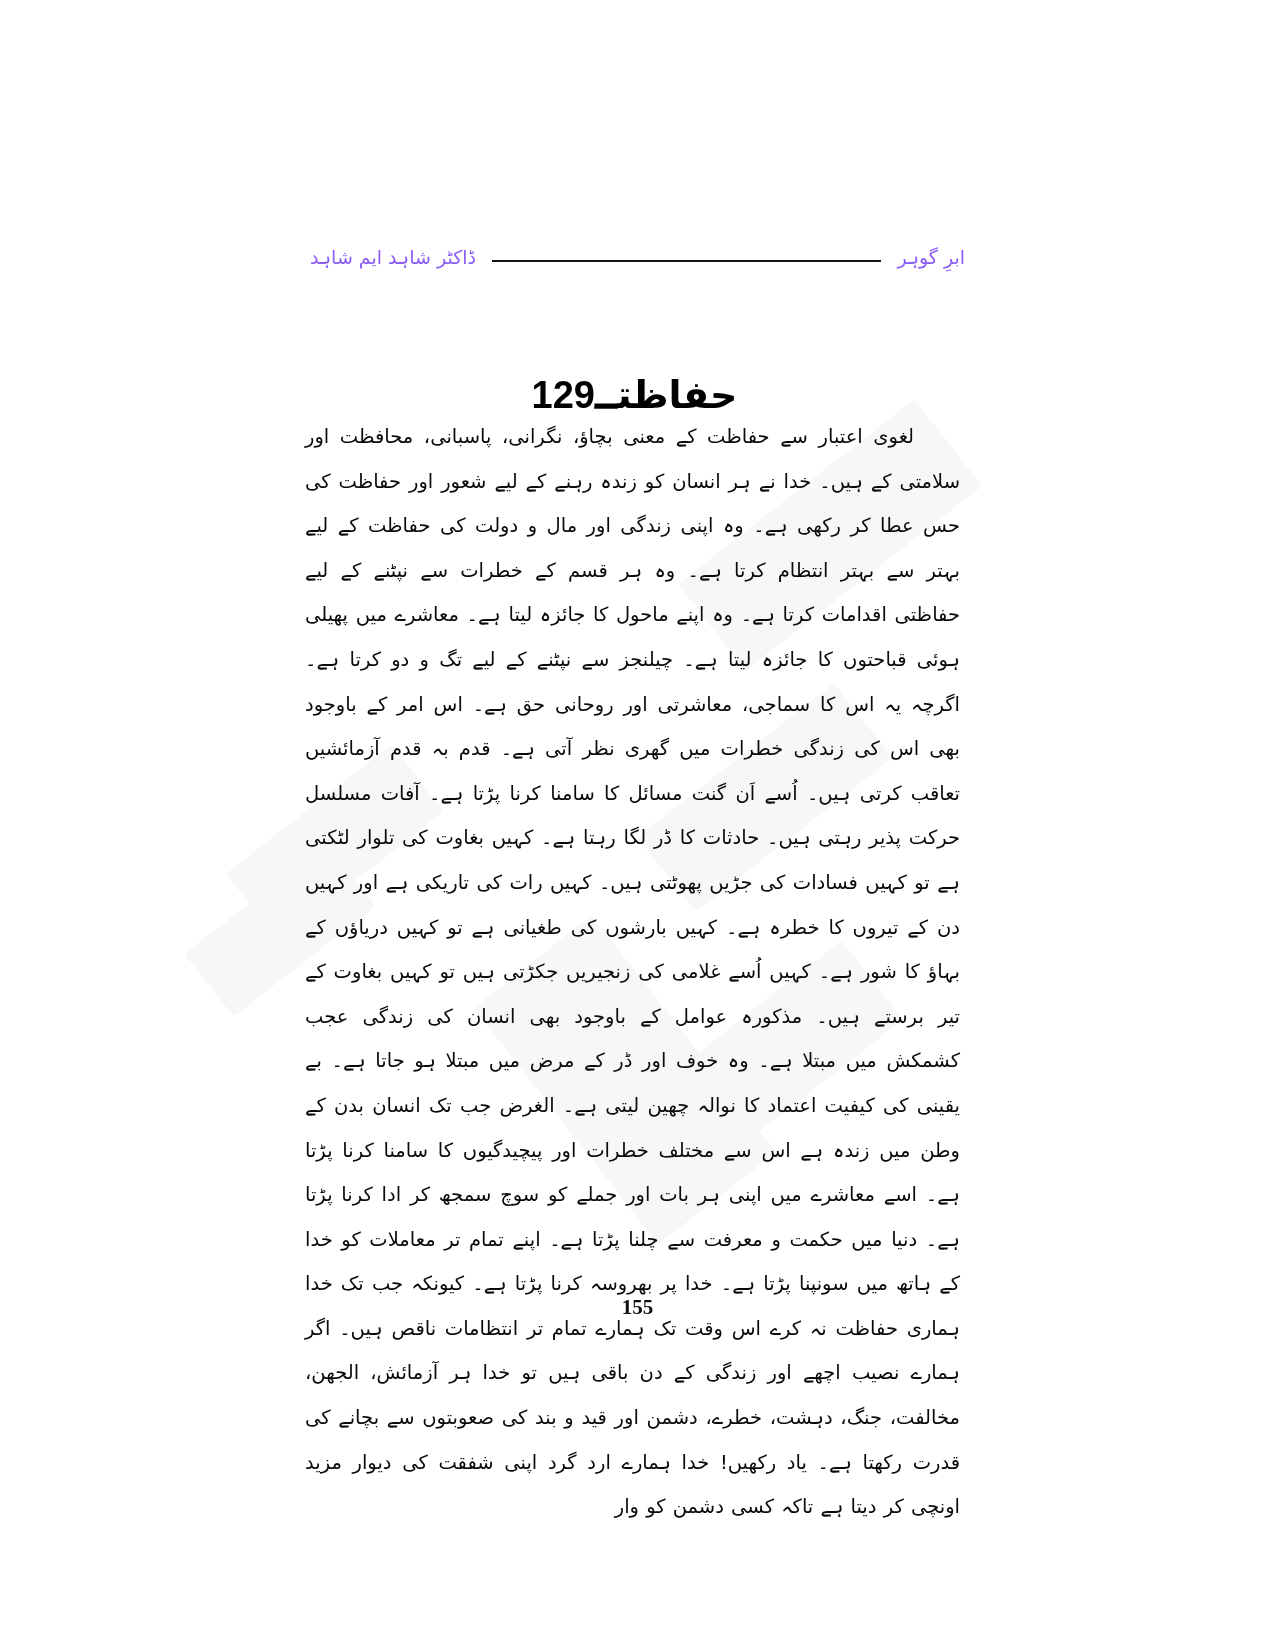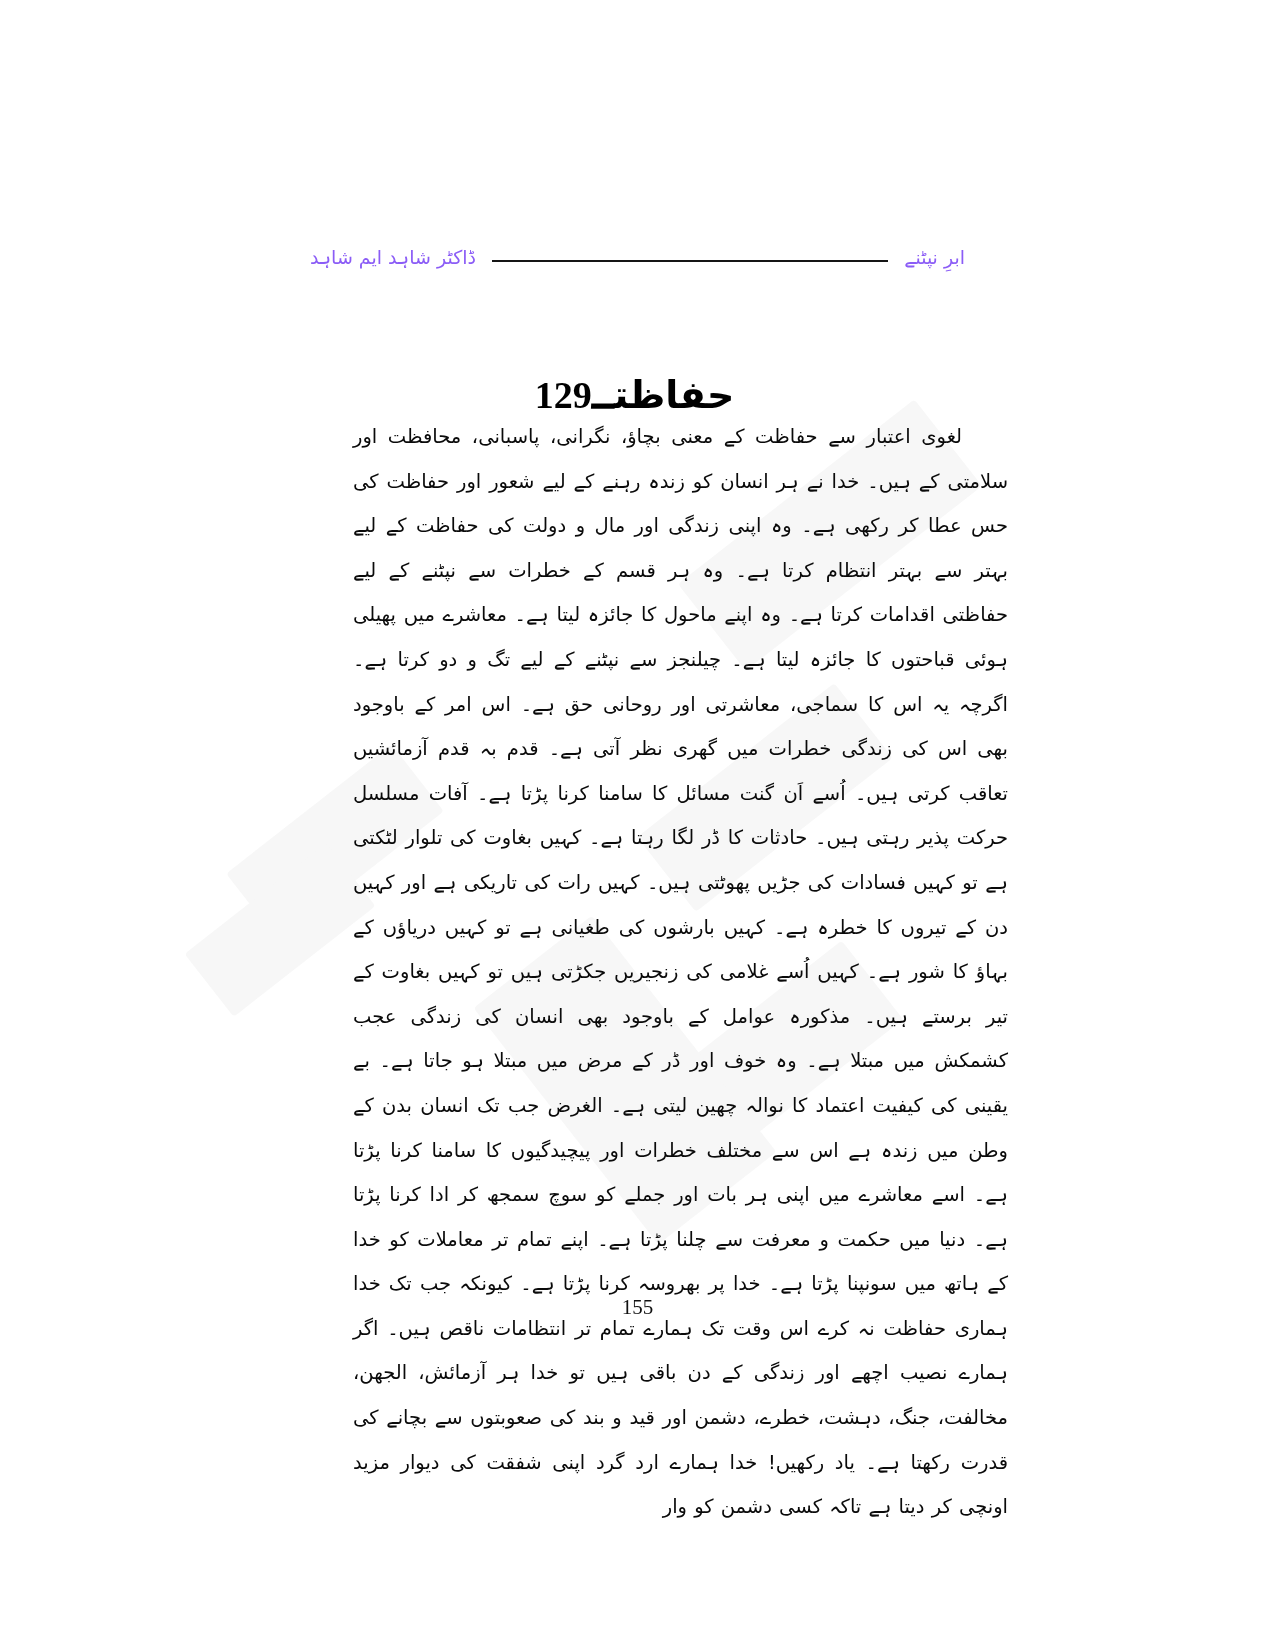--- a/index.html
+++ b/index.html
@@ -87,42 +87,41 @@
     text-align: center;
     direction: rtl;
     font-family: "DejaVu Sans", sans-serif;
     font-size: 38px;
     font-weight: 700;
     color: #000000;
     letter-spacing: 0px;
     z-index: 2;
   }
   .chapter-title .ttl-num {
-    font-family: Liberation Serif, serif;
+    font-family: Liberation Sans, sans-serif;
     font-weight: 700;
     margin-left: 8px;
   }
   .chapter-title .ttl-dash {
     font-family: "Liberation Serif", serif;
   }
   .chapter-title .ttl-word {
     margin-right: 14px;
   }
 
   
   .body-block {
     position: absolute;
     top: 415px;
     left: 305px;
     width: 655px;
     direction: rtl;
     text-align: justify;
     text-align-last: right;
     z-index: 2;
-    margin-left: 48px;
   }
   .para {
     font-family: "DejaVu Sans", sans-serif;
     font-size: 19.5px;
     line-height: 44.6px;
     color: #0a0a0a;
     margin: 0;
     text-indent: 46px;
     word-spacing: 1px;
   }
@@ -136,38 +135,39 @@
   .folio {
     position: absolute;
     top: 1295px;
     left: 0;
     right: 0;
     text-align: center;
     font-family: "Liberation Serif", serif;
     font-size: 21px;
     color: #101010;
     z-index: 2;
+    font-weight: bold;
   }
 </style>
 </head>
 <body>
 
 <div class="page">
 
   <div class="watermark">
     <div class="wm-stripe wm-a"></div>
     <div class="wm-stripe wm-b"></div>
     <div class="wm-stripe wm-c"></div>
     <div class="wm-stripe wm-d"></div>
     <div class="wm-stripe wm-e"></div>
     <div class="wm-stripe wm-f"></div>
   </div>
 
   <div class="header">
-    <div class="header-side">ابرِ نپٹنے</div>
+    <div class="header-side">ابرِ گوہر</div>
     <div class="header-rule"></div>
     <div class="header-side">ڈاکٹر شاہد ایم شاہد</div>
   </div>
 
   <h1 class="chapter-title">
     <span class="ttl-word">حفاظت</span><span class="ttl-dash">ـ</span><span class="ttl-num">129</span>
   </h1>
 
   <div class="body-block">
     <p class="para">

